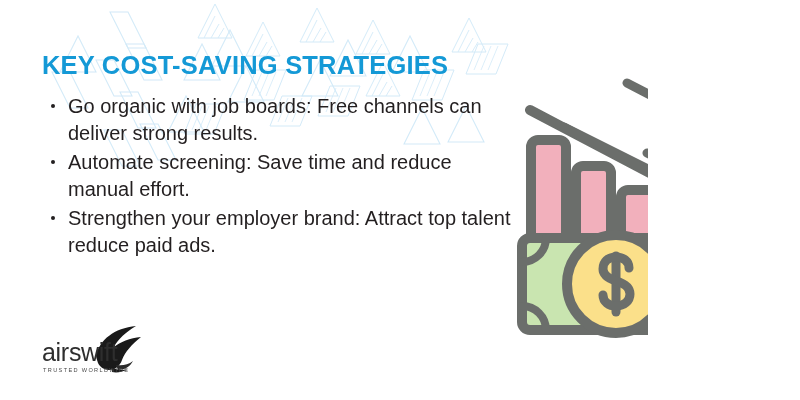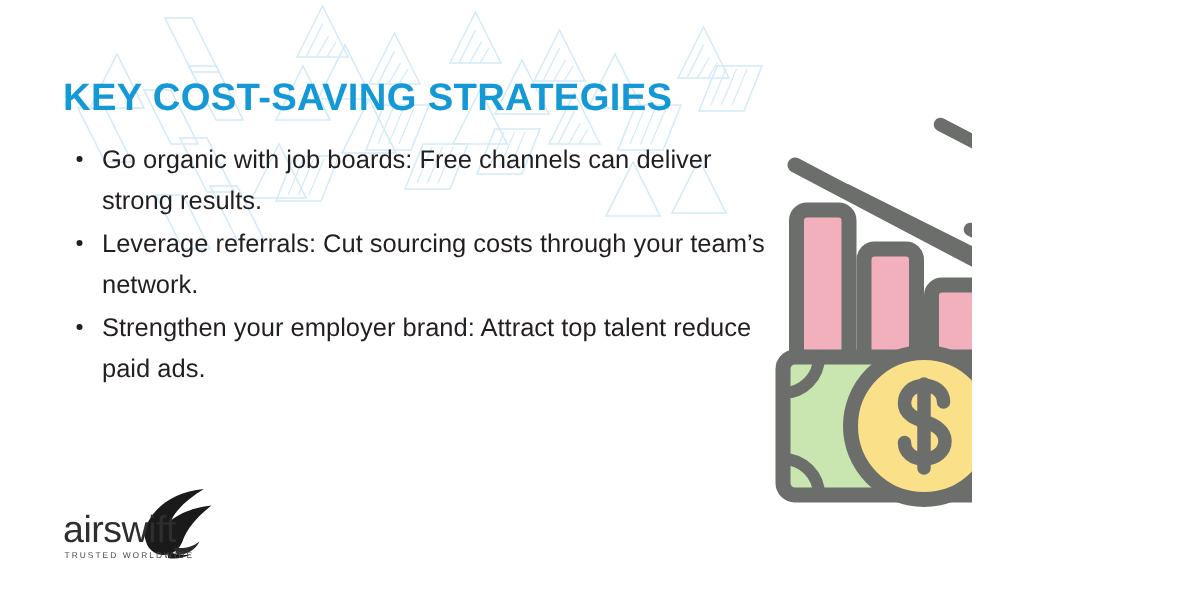--- a/index.html
+++ b/index.html
@@ -49,21 +49,21 @@
     white-space: nowrap;
   }
   #bullet-list {
     list-style: none;
     margin: 0;
     padding: 0;
   }
   #bullet-list li {
     position: relative;
     padding-left: 26px;
-    font-size: 17px;
+    font-size: 20px;
     line-height: 27.5px;
     color: #231f20;
     margin-bottom: 1px;
   }
   #bullet-list li .dot {
     position: absolute;
     left: 9px;
     top: 11px;
     width: 4.4px;
     height: 4.4px;
@@ -151,21 +151,21 @@
   <div id="text-col">
     <h1 id="page-title">KEY COST-SAVING STRATEGIES</h1>
 
     <ul id="bullet-list">
       <li>
         <span class="dot"></span>
         <span>Go organic with job boards: Free channels can deliver strong results.</span>
       </li>
       <li>
         <span class="dot"></span>
-        <span>Leverage referrals: Cut sourcing costs through your team’s network.</span>
+        <span>Automate screening: Save time and reduce manual effort.</span>
       </li>
       <li>
         <span class="dot"></span>
         <span>Strengthen your employer brand: Attract top talent reduce paid ads.</span>
       </li>
     </ul>
   </div>
 
   <svg id="logo" viewBox="0 0 130 52" xmlns="http://www.w3.org/2000/svg">
 

